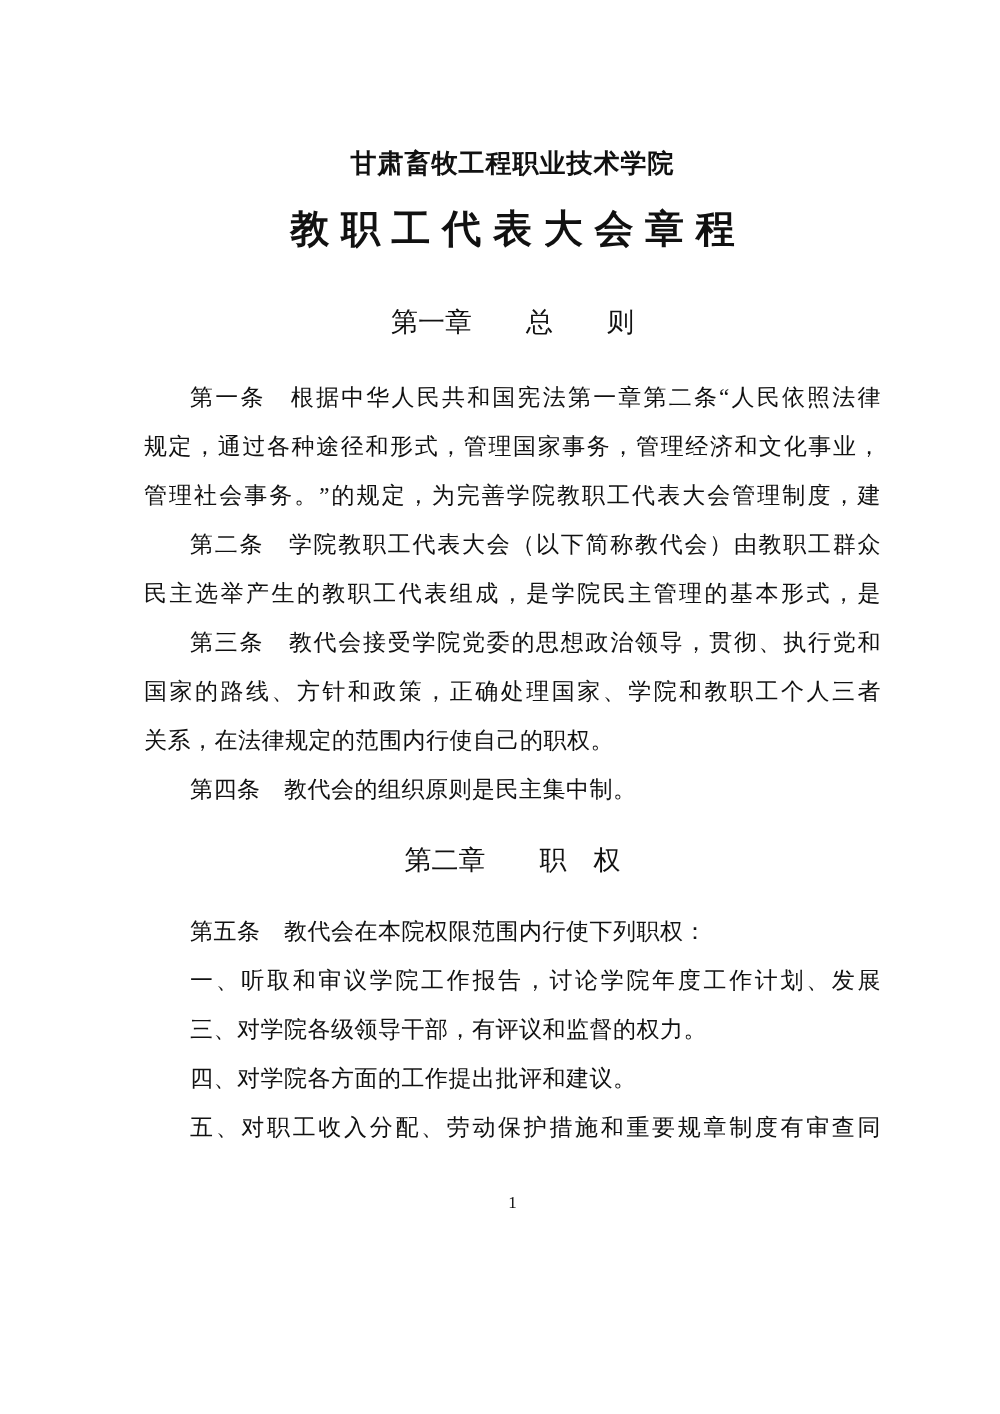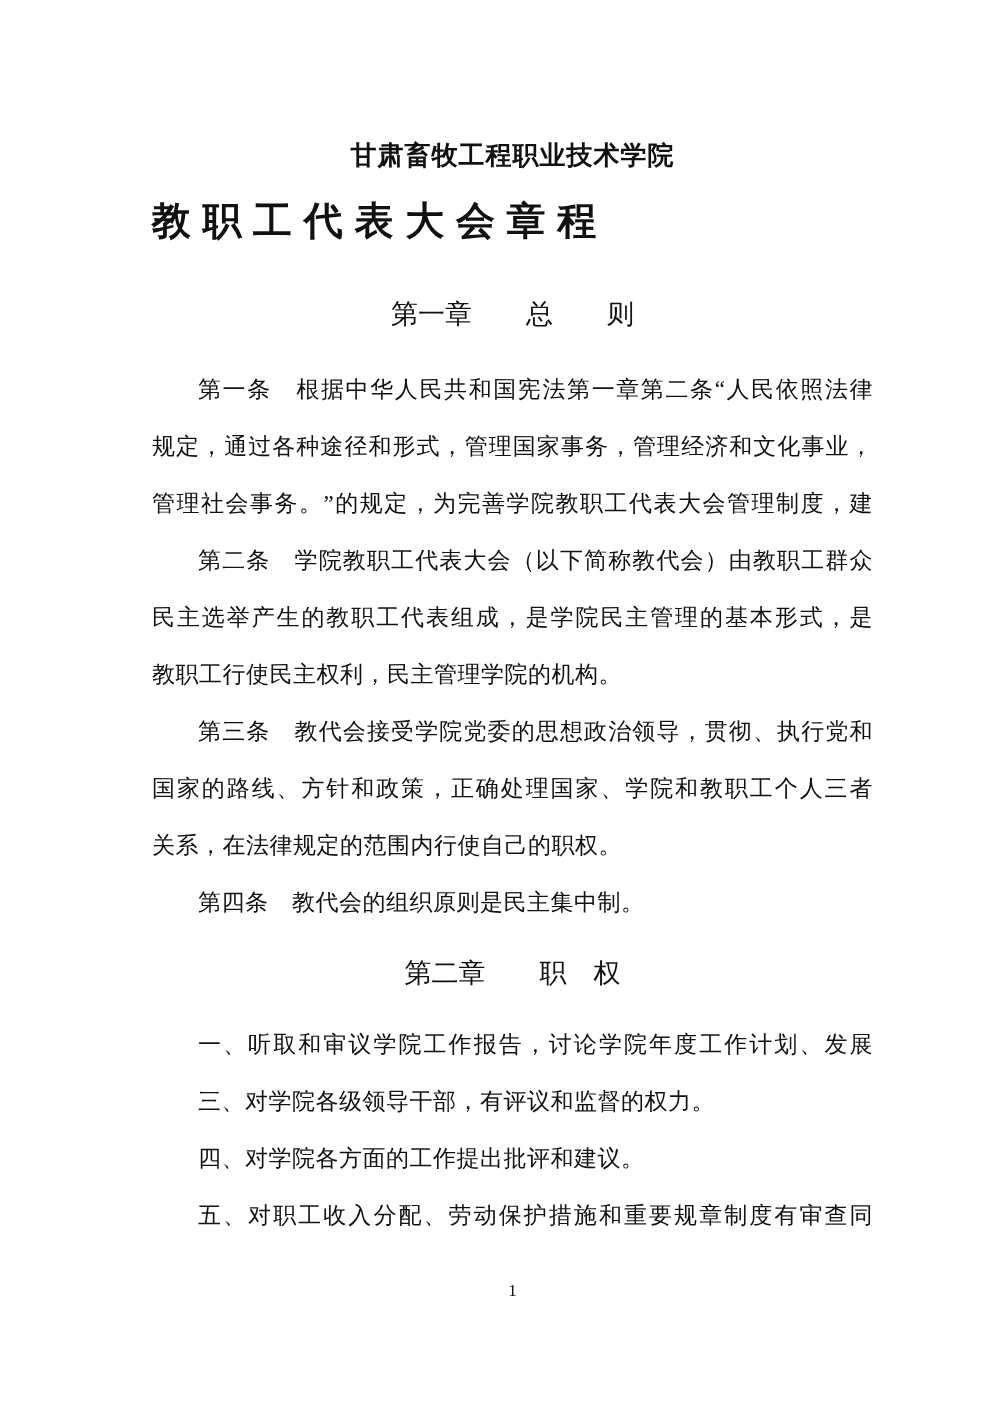--- a/index.html
+++ b/index.html
@@ -6,40 +6,40 @@
     margin: 0;
     padding: 0;
     background: #ffffff;
   }
   .page {
     position: relative;
     width: 887px;
     height: 1414px;
     background: #ffffff;
     box-sizing: border-box;
-    padding: 8px 115px 0 140px;
+    padding: 16px 115px 0 140px;
     color: #111111;
     font-family: "Liberation Serif", "DejaVu Serif", serif;
     overflow: hidden;
   }
   .content {
     width: 745px;
   }
   .school-title {
     margin-top: 130px;
     text-align: center;
     font-family: "Liberation Sans", "DejaVu Sans", sans-serif;
     font-weight: bold;
     font-size: 26px;
     line-height: 34px;
     letter-spacing: 1px;
   }
   .main-title {
     margin-top: 24px;
-    text-align: left;
+    text-align: center;
     font-family: "Liberation Sans", "DejaVu Sans", sans-serif;
     font-weight: bold;
     font-size: 39px;
     line-height: 50px;
     letter-spacing: 0.30em;
     text-indent: 0.30em; 
   }
   .chapter-heading {
     text-align: center;
     font-family: "Liberation Sans", "DejaVu Sans", sans-serif;
@@ -53,21 +53,21 @@
   .chapter-heading.second {
     margin-top: 28px;
   }
   .body-block {
     margin-top: 33px;
   }
   .body-block.second {
     margin-top: 29px;
   }
   .line {
-    margin: 12px;
+    margin: 4px;
     font-size: 23px;
     line-height: 45px;
     letter-spacing: 0.5px;
     white-space: nowrap;
   }
   .line.j {
     white-space: normal;
     text-align: justify;
     text-align-last: justify;
   }
@@ -92,30 +92,30 @@
     <div class="main-title">教职工代表大会章程</div>
 
     <div class="chapter-heading first">第一章　　总　　则</div>
 
     <div class="body-block">
       <p class="line ind j">第一条　根据中华人民共和国宪法第一章第二条“人民依照法律</p>
       <p class="line j">规定，通过各种途径和形式，管理国家事务，管理经济和文化事业，</p>
       <p class="line j">管理社会事务。”的规定，为完善学院教职工代表大会管理制度，建</p>
       <p class="line ind j">第二条　学院教职工代表大会（以下简称教代会）由教职工群众</p>
       <p class="line j">民主选举产生的教职工代表组成，是学院民主管理的基本形式，是</p>
-      <p class="line">教职工行使民主权利，民主管理学院的机构。</p>
       <p class="line ind j">第三条　教代会接受学院党委的思想政治领导，贯彻、执行党和</p>
       <p class="line j">国家的路线、方针和政策，正确处理国家、学院和教职工个人三者</p>
       <p class="line">关系，在法律规定的范围内行使自己的职权。</p>
       <p class="line ind">第四条　教代会的组织原则是民主集中制。</p>
     </div>
 
     <div class="chapter-heading second">第二章　　职　权</div>
 
     <div class="body-block second">
+      <p class="line ind">第五条　教代会在本院权限范围内行使下列职权：</p>
       <p class="line ind j">一、听取和审议学院工作报告，讨论学院年度工作计划、发展</p>
       <p class="line ind">三、对学院各级领导干部，有评议和监督的权力。</p>
       <p class="line ind">四、对学院各方面的工作提出批评和建议。</p>
       <p class="line ind j">五、对职工收入分配、劳动保护措施和重要规章制度有审查同</p>
     </div>
 
     <div class="page-number">1</div>
 
   </div>
 </div>

